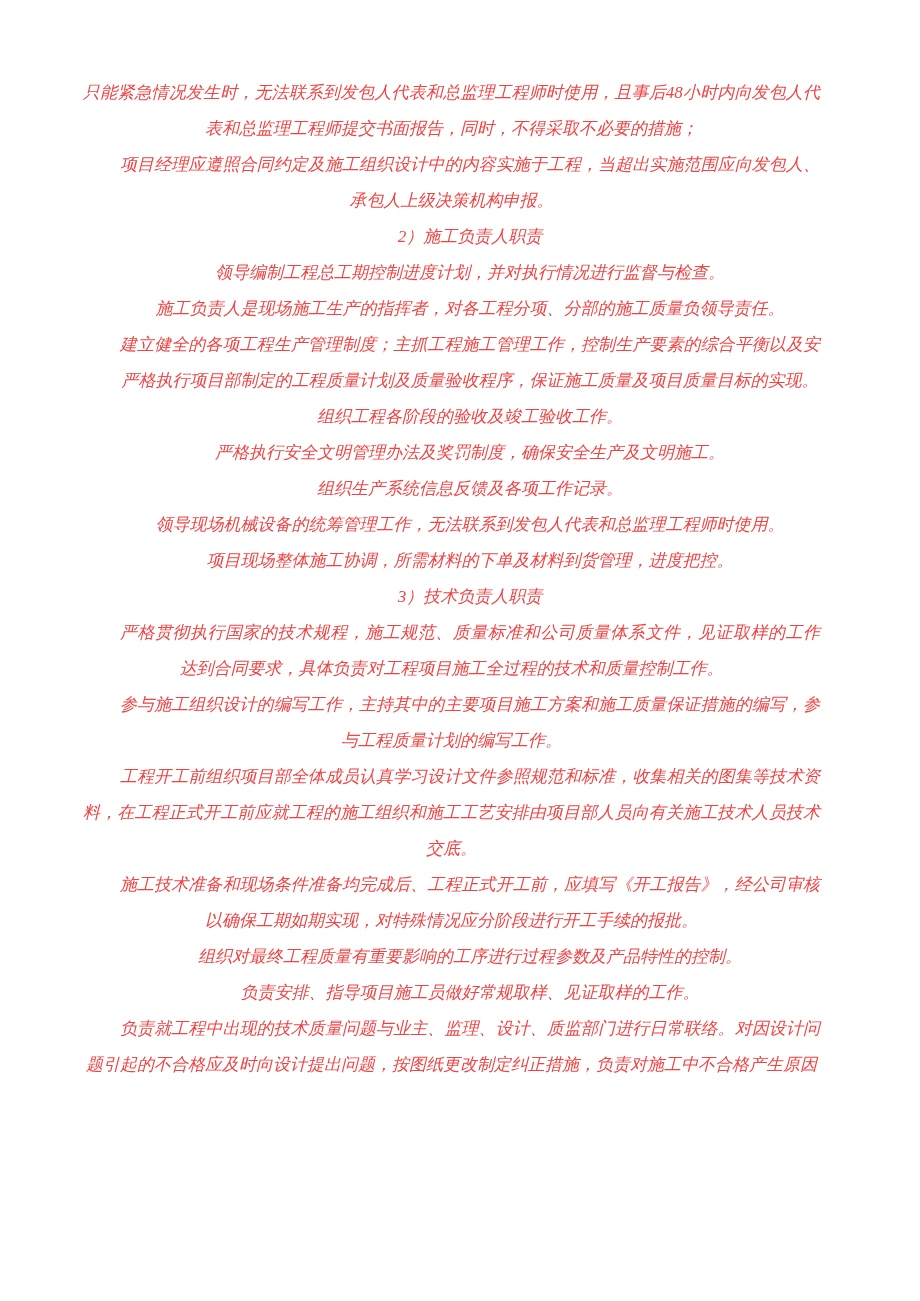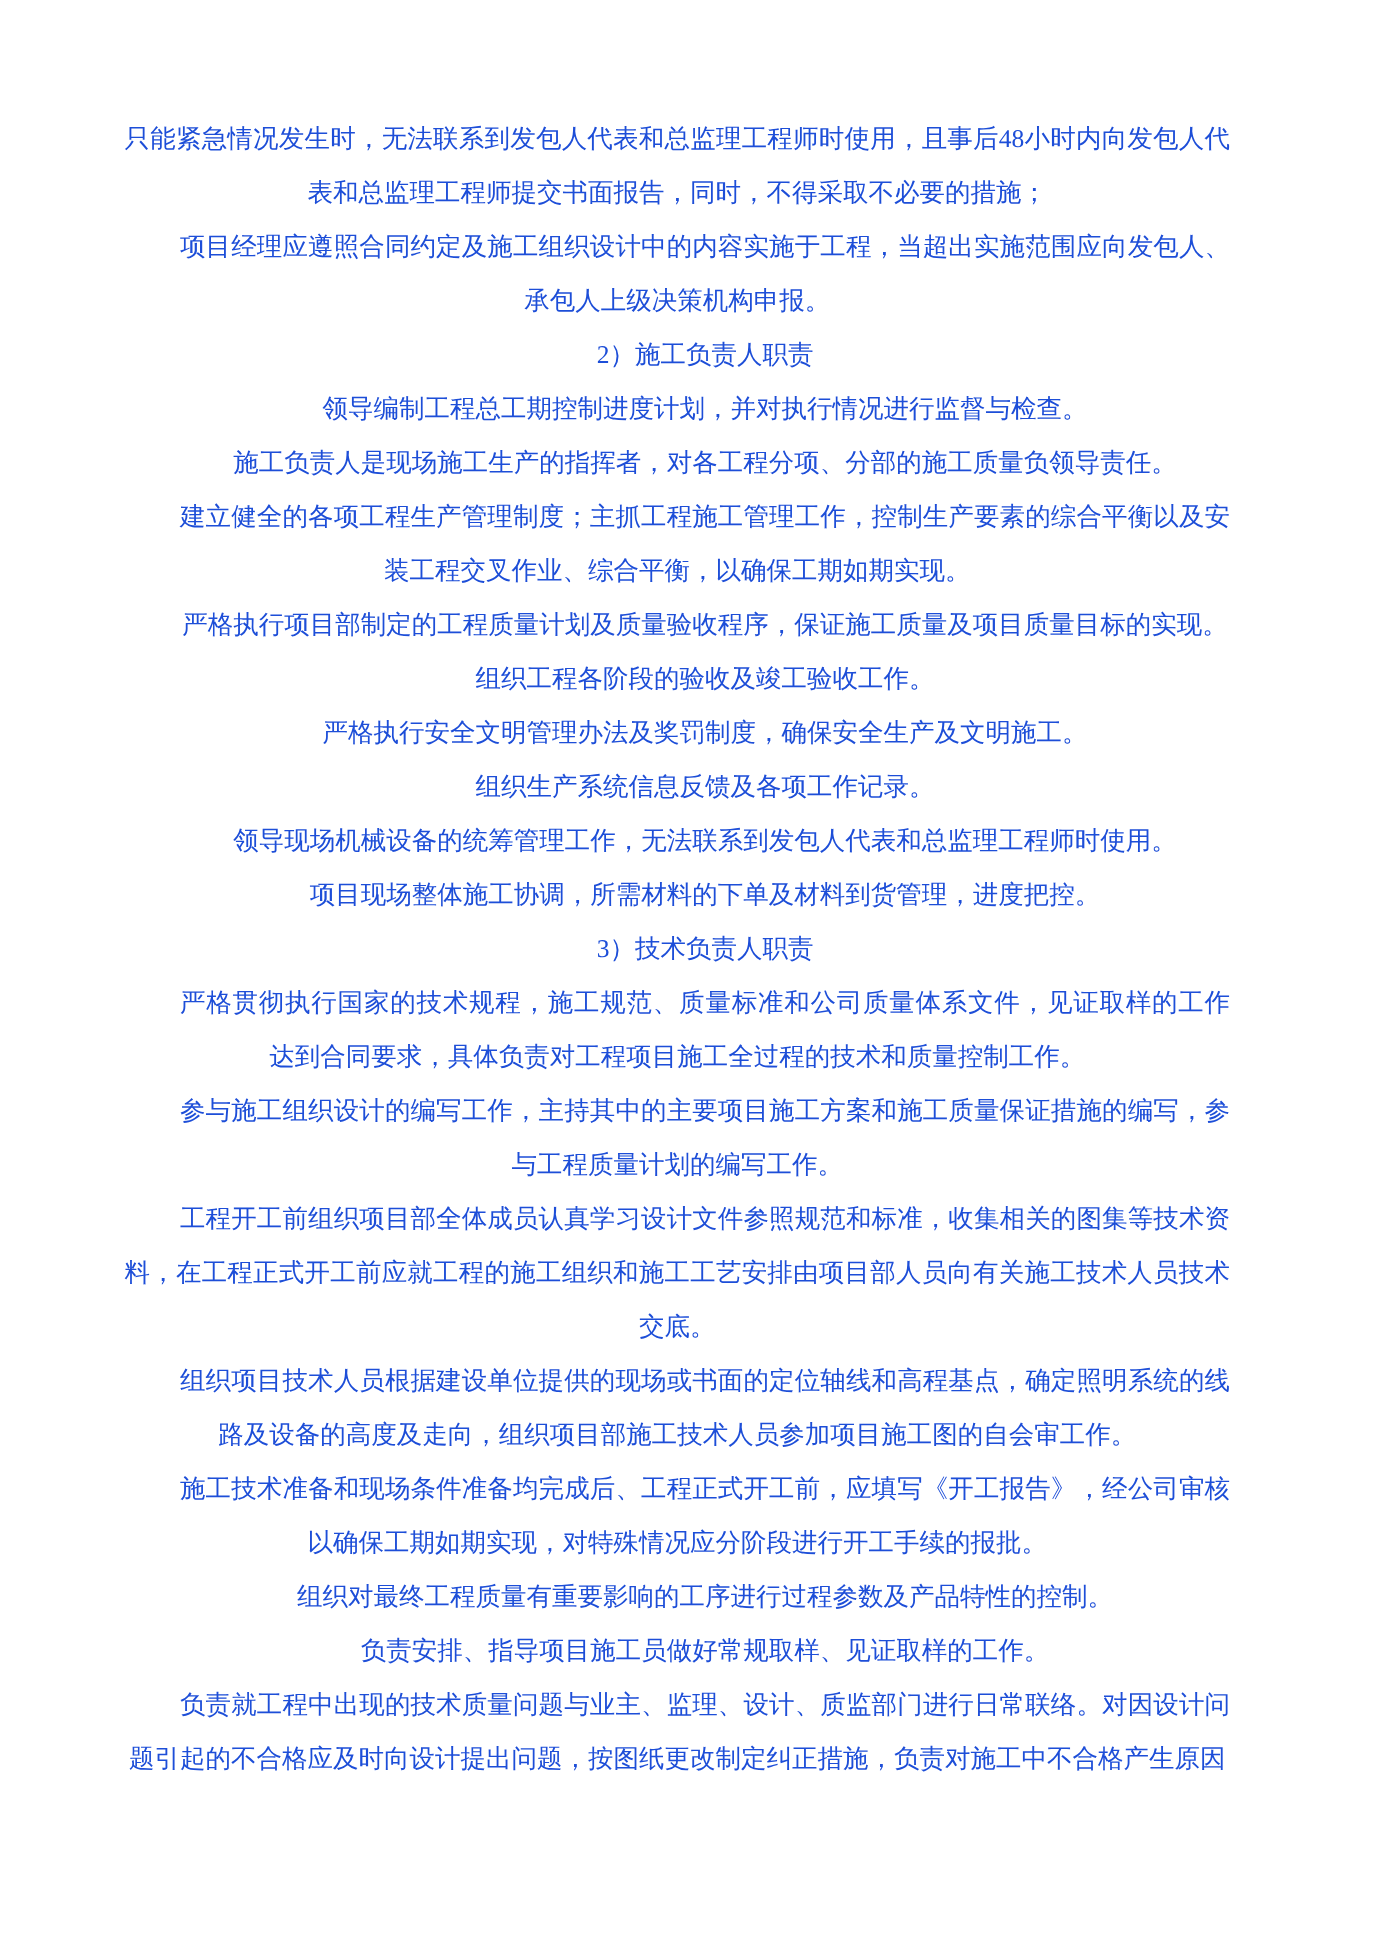--- a/index.html
+++ b/index.html
@@ -7,21 +7,22 @@
     padding: 0;
     background: #ffffff;
   }
   .page {
     position: relative;
     width: 920px;
     height: 1301px;
     background: #ffffff;
     overflow: hidden;
     font-family: "Liberation Serif", "DejaVu Serif", serif;
-    color: #1d4ed8;
+    color: #ef4444;
+    font-style: italic;
   }
   .content {
     position: absolute;
     left: 83px;
     top: 75px;
     width: 737px;
   }
   .para {
     margin: 0;
     padding: 0;
@@ -66,21 +67,20 @@
     <div class="para">
       <div class="line ln-indent">领导编制工程总工期控制进度计划，并对执行情况进行监督与检查。</div>
     </div>
 
     <div class="para">
       <div class="line ln-indent">施工负责人是现场施工生产的指挥者，对各工程分项、分部的施工质量负领导责任。</div>
     </div>
 
     <div class="para">
       <div class="line ln-indent ln-fill">建立健全的各项工程生产管理制度；主抓工程施工管理工作，控制生产要素的综合平衡以及安</div>
-      <div class="line">装工程交叉作业、综合平衡，以确保工期如期实现。</div>
     </div>
 
     <div class="para">
       <div class="line ln-indent">严格执行项目部制定的工程质量计划及质量验收程序，保证施工质量及项目质量目标的实现。</div>
     </div>
 
     <div class="para">
       <div class="line ln-indent">组织工程各阶段的验收及竣工验收工作。</div>
     </div>
 
@@ -113,24 +113,20 @@
       <div class="line ln-indent ln-fill">参与施工组织设计的编写工作，主持其中的主要项目施工方案和施工质量保证措施的编写，参</div>
       <div class="line">与工程质量计划的编写工作。</div>
     </div>
 
     <div class="para">
       <div class="line ln-indent ln-fill">工程开工前组织项目部全体成员认真学习设计文件参照规范和标准，收集相关的图集等技术资</div>
       <div class="line ln-fill">料，在工程正式开工前应就工程的施工组织和施工工艺安排由项目部人员向有关施工技术人员技术</div>
       <div class="line">交底。</div>
     </div>
 
-    <div class="para">
-      <div class="line ln-indent ln-fill">组织项目技术人员根据建设单位提供的现场或书面的定位轴线和高程基点，确定照明系统的线</div>
-      <div class="line">路及设备的高度及走向，组织项目部施工技术人员参加项目施工图的自会审工作。</div>
-    </div>
 
     <div class="para">
       <div class="line ln-indent ln-fill">施工技术准备和现场条件准备均完成后、工程正式开工前，应填写《开工报告》，经公司审核</div>
       <div class="line">以确保工期如期实现，对特殊情况应分阶段进行开工手续的报批。</div>
     </div>
 
     <div class="para">
       <div class="line ln-indent">组织对最终工程质量有重要影响的工序进行过程参数及产品特性的控制。</div>
     </div>
 

